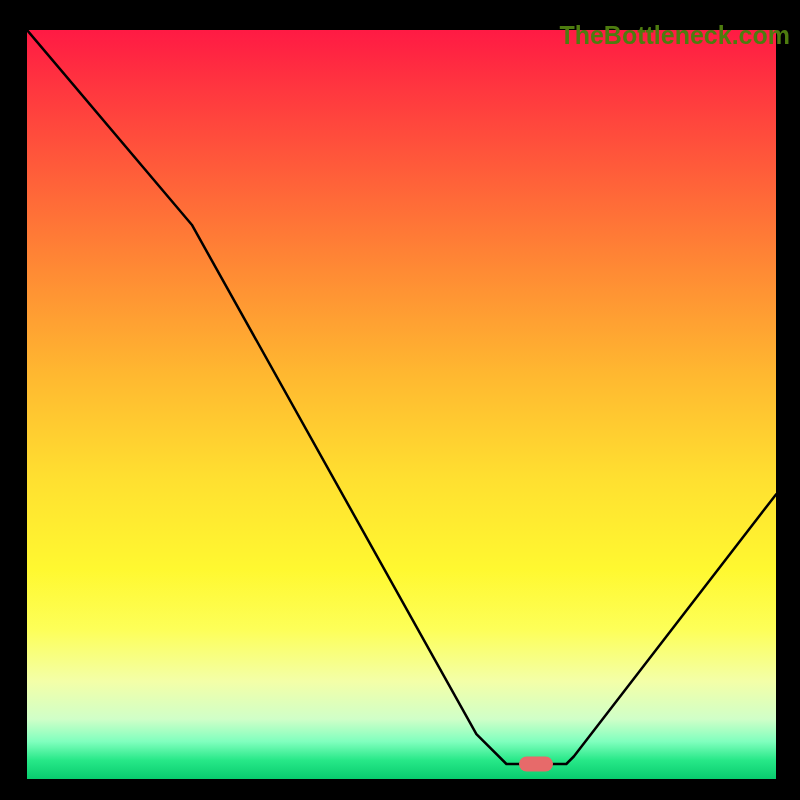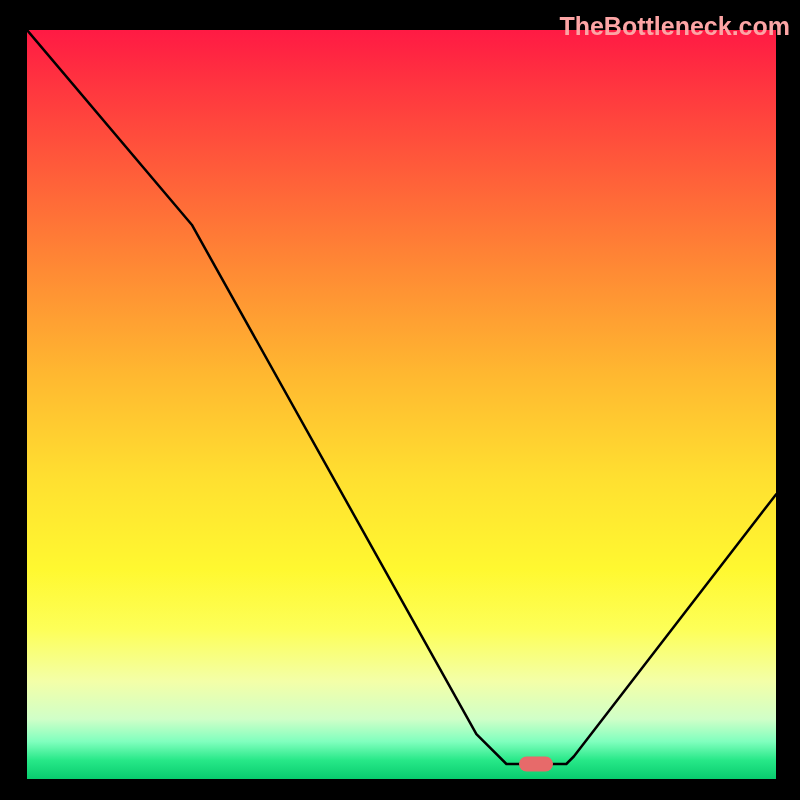--- a/index.html
+++ b/index.html
@@ -13,23 +13,23 @@
   }
 
   .frame {
     position: relative;
     width: 800px;
     height: 800px;
   }
 
   .watermark {
     position: absolute;
-    top: 12px;
+    top: 21px;
     right: 10px;
-    color: #fca5a5;
+    color: #4d7c0f;
     font-size: 25px;
     font-weight: bold;
     letter-spacing: 0px;
     z-index: 10;
   }
 
   .plot {
     position: absolute;
     left: 27px;
     top: 30px;

